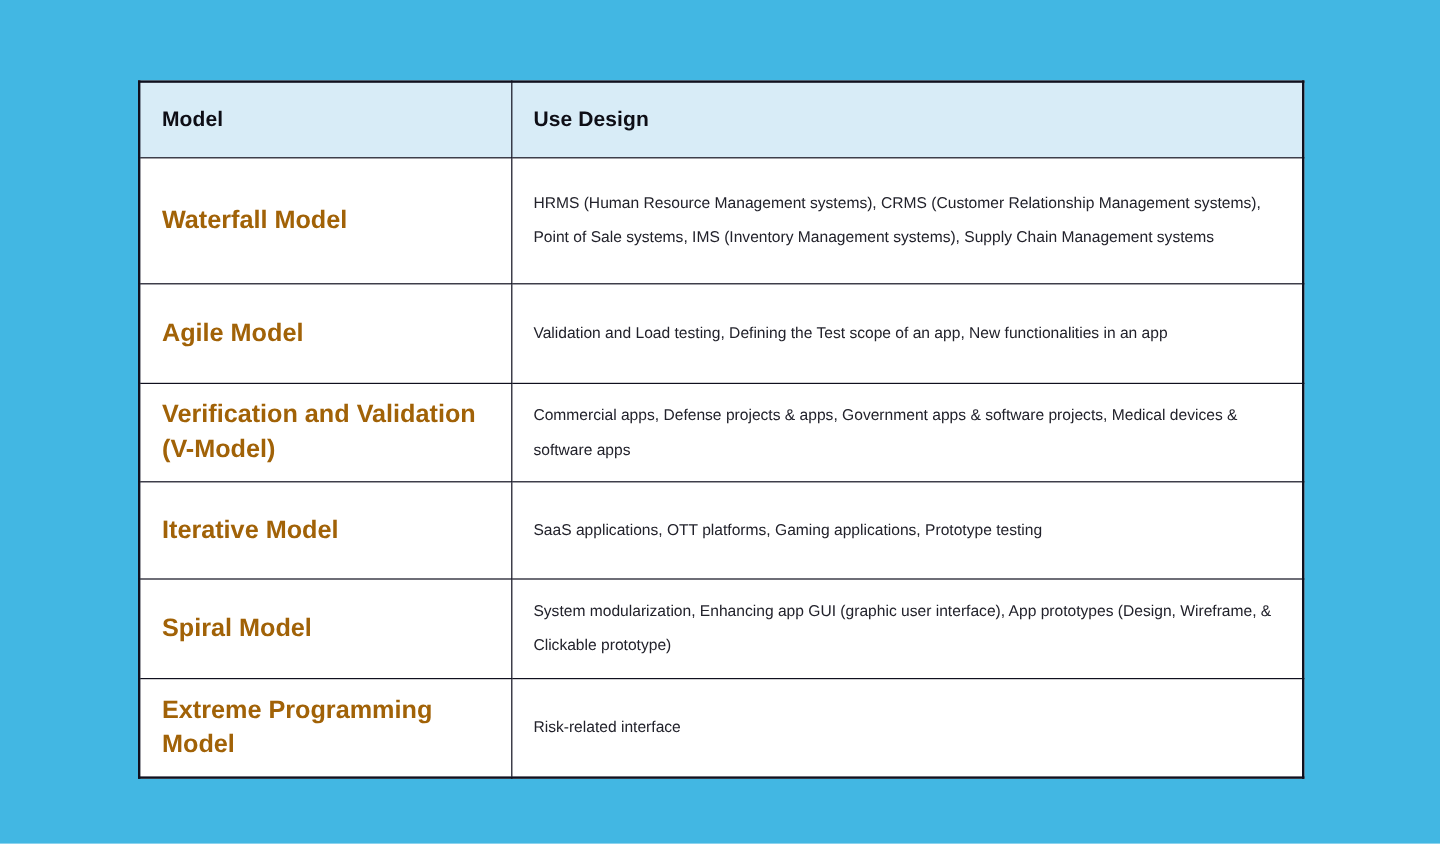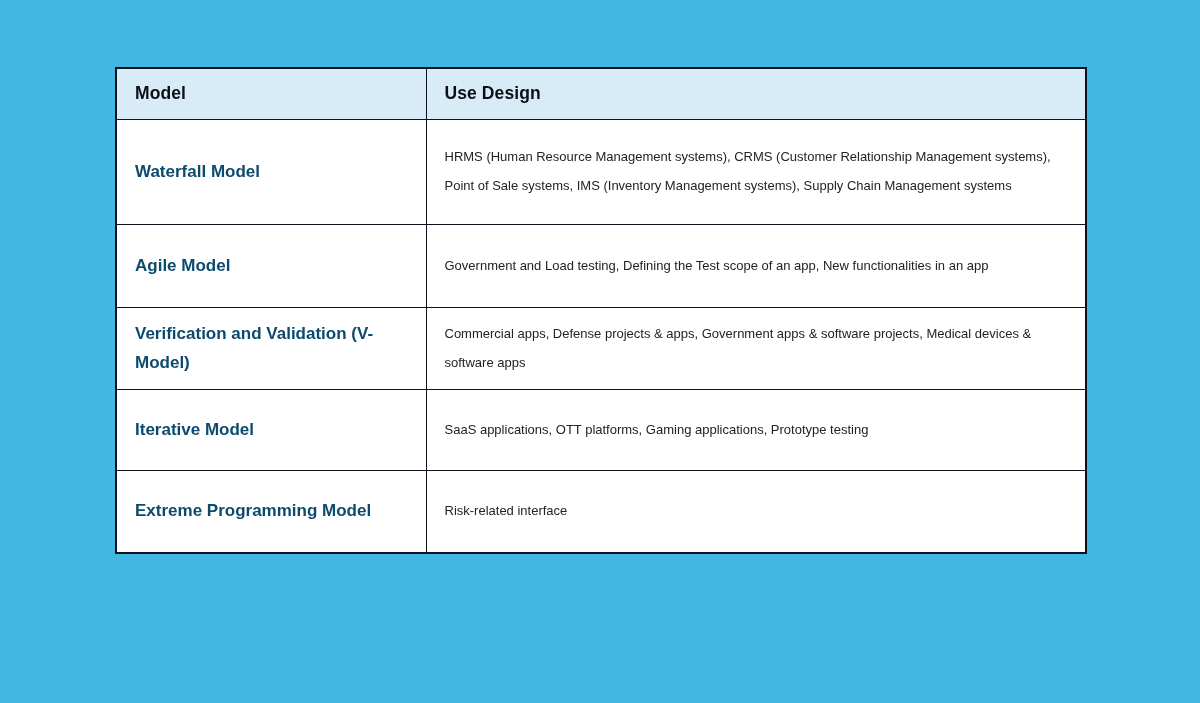--- a/index.html
+++ b/index.html
@@ -30,36 +30,36 @@
   table.models-table td {
     border: 1.5px solid #10101e;
     vertical-align: middle;
     box-sizing: border-box;
     text-align: left;
   }
   col.col-model { width: 310px; }
   col.col-usecases { width: 660px; }
   thead th {
     background: #d8ecf7;
-    height: 51px;
+    height: 63px;
     padding: 0 18px;
     font-size: 17.5px;
     font-weight: bold;
     color: #0e0e16;
     letter-spacing: 0.1px;
   }
   tbody td {
     vertical-align: top;
     padding: 11px 18px 12px 18px;
     line-height: 29px;
   }
   tbody td.model-cell {
-    font-size: 17px;
+    font-size: 21px;
     font-weight: bold;
-    color: #0c4a6e;
+    color: #a16207;
   }
   tbody td.usecases-cell {
     font-size: 13px;
     font-weight: normal;
     color: #22222b;
   }
   
   tbody tr:nth-child(1) { height: 105px; }
   tbody tr:nth-child(2) { height: 83px; }
   tbody tr:nth-child(3) { height: 81px; }
@@ -82,29 +82,33 @@
         <th>Use Design</th>
       </tr>
     </thead>
     <tbody id="table-body">
         <tr>
           <td class="model-cell">Waterfall Model</td>
           <td class="usecases-cell">HRMS (Human Resource Management systems), CRMS (Customer Relationship Management systems), Point of Sale systems, IMS (Inventory Management systems), Supply Chain Management systems</td>
         </tr>
         <tr>
           <td class="model-cell">Agile Model</td>
-          <td class="usecases-cell">Government and Load testing, Defining the Test scope of an app, New functionalities in an app</td>
+          <td class="usecases-cell">Validation and Load testing, Defining the Test scope of an app, New functionalities in an app</td>
         </tr>
         <tr>
           <td class="model-cell">Verification and Validation (V-Model)</td>
           <td class="usecases-cell">Commercial apps, Defense projects &amp; apps, Government apps &amp; software projects, Medical devices &amp; software apps</td>
         </tr>
         <tr>
           <td class="model-cell">Iterative Model</td>
           <td class="usecases-cell">SaaS applications, OTT platforms, Gaming applications, Prototype testing</td>
         </tr>
         <tr>
+          <td class="model-cell">Spiral Model</td>
+          <td class="usecases-cell">System modularization, Enhancing app GUI (graphic user interface), App prototypes (Design, Wireframe, &amp; Clickable prototype)</td>
+        </tr>
+        <tr>
           <td class="model-cell">Extreme Programming Model</td>
           <td class="usecases-cell">Risk-related interface</td>
         </tr>
       </tbody>
   </table>
 </div>
 
 </body></html>

